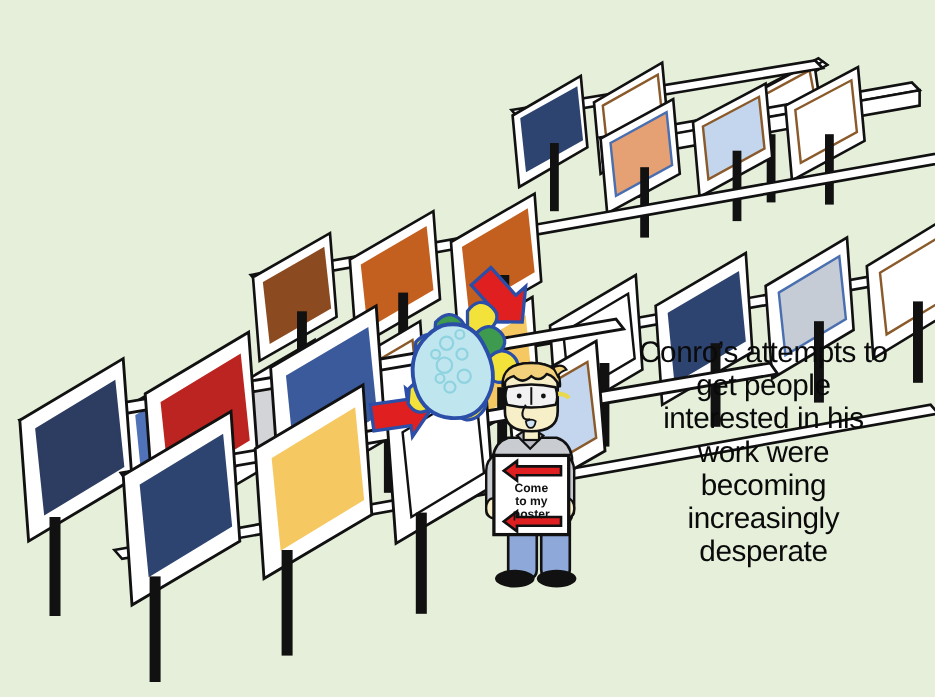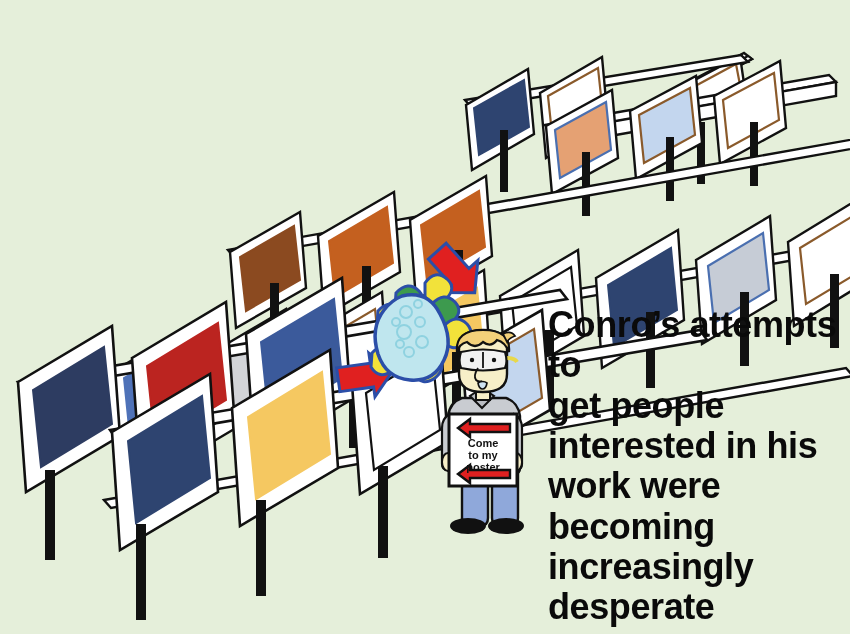--- a/index.html
+++ b/index.html
@@ -9,23 +9,24 @@
     font-family:"Liberation Sans", sans-serif;
     position:relative;
   }
   #stage{position:absolute;inset:0;width:850px;height:450px;}
   #stage svg{display:block;width:850px;height:634px;}
 
   
   .caption{
     position:absolute;
     left:548px; top:305px; width:292px;
+    text-align:center;
     font-family:"Liberation Sans", sans-serif;
-    font-weight:bold;
-    font-size:36px;
+    font-weight:normal;
+    font-size:27px;
     line-height:1.12;
     letter-spacing:-0.4px;
     color:#0a0a0a;
     white-space:pre-line;
     pointer-events:none;
   }
 </style>
 </head>
 <body style="background: rgb(229, 239, 218);">
 

